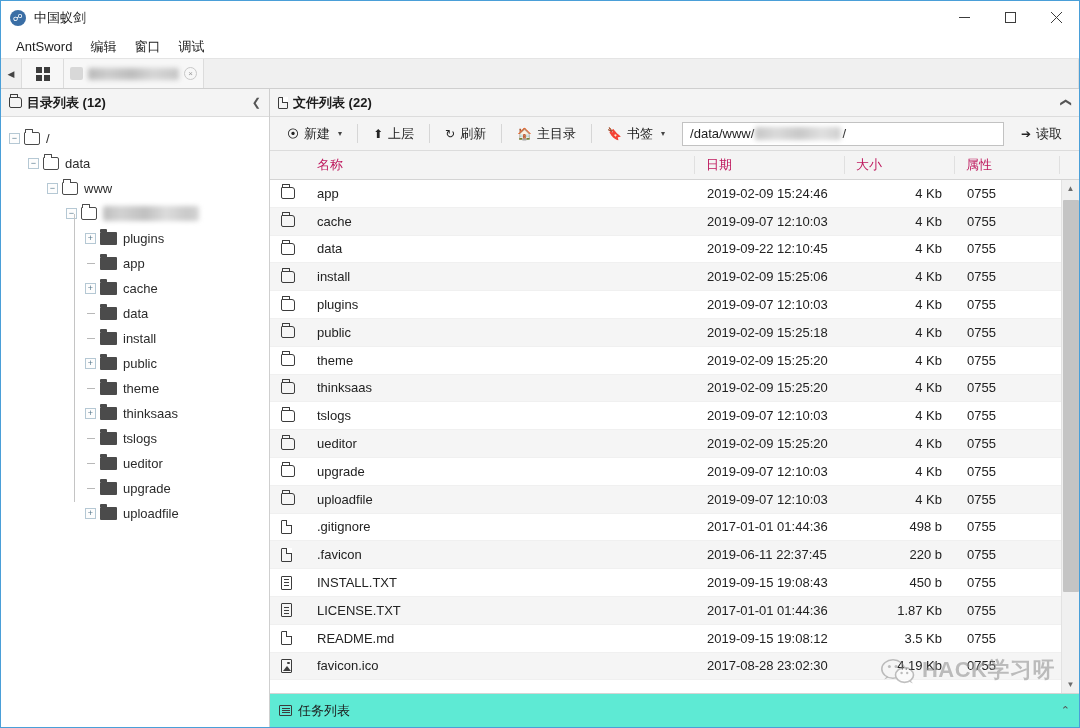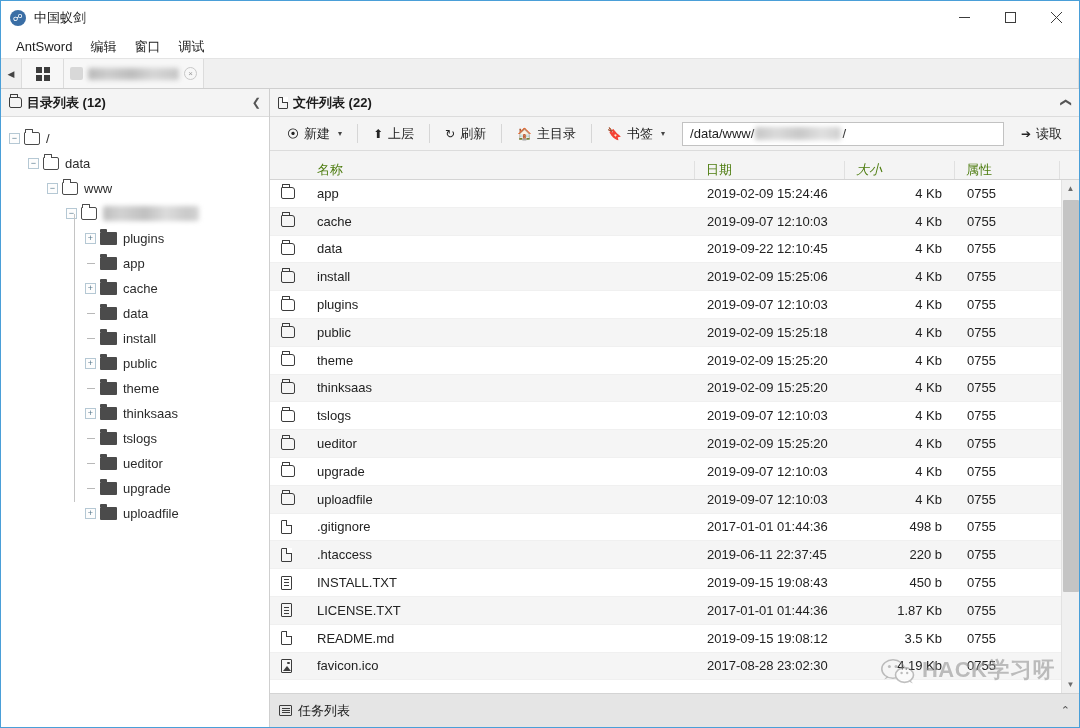--- a/index.html
+++ b/index.html
@@ -215,28 +215,28 @@
     vertical-align: middle; margin: 0 1px;
     background: linear-gradient(90deg,#c6c6c6 0%,#dadada 25%,#c8c8c8 52%,#e0e0e0 78%,#cfcfcf 100%);
     filter: blur(2.6px); border-radius: 2px;
   }
 
   
   .table-head {
     height: 29px; flex: 0 0 29px;
     background: #f4f4f4;
     border-bottom: 1px solid #d4d4d4;
-    display: flex; align-items: flex-end;
-    font-size: 13px; color: #4d7c0f;
+    display: flex; align-items: center;
+    font-size: 13px; color: #be185d;
   }
   .th { display: flex; align-items: center; padding-left: 11px; border-right: 1px solid #e0e0e0; }
   .th.c-icon { flex: 0 0 36px; padding: 0; }
   .th.c-name { flex: 1 1 auto; min-width: 0; }
   .th.c-date { flex: 0 0 150px; }
-  .th.c-size { flex: 0 0 110px; font-style: italic; }
+  .th.c-size { flex: 0 0 110px; }
   .th.c-attr { flex: 0 0 105px; }
   .th.c-pad  { flex: 0 0 19px; border-right: none; background: #f4f4f4; }
 
   .table-body {
     flex: 1 1 auto; position: relative; overflow: hidden;
     background: #fff; display: flex;
   }
   .rows { flex: 1 1 auto; min-width: 0; }
   .row {
     height: 27.8px;
@@ -327,21 +327,21 @@
     font-size: 22px; color: #8d8d8d; font-weight: bold;
     letter-spacing: 0.5px;
     text-shadow: 0 0 1px rgba(255,255,255,0.9);
   }
 
   
   .footer-wrap { display: flex; flex: 0 0 34px; min-height: 0; }
   .footer-left { width: 269px; flex: 0 0 269px; background: #fff; border-right: 1px solid #cfcfcf; }
   .footer {
     flex: 1 1 auto;
-    background: #e5e5e5;
+    background: #5eead4;
     border-top: 1px solid #d4d4d4;
     display: flex; align-items: center;
     padding: 12px 9px; gap: 6px;
   }
   .task-icon {
     width: 13px; height: 11px;
     border: 1.4px solid #3c3c3c; border-radius: 1px;
     display: flex; flex-direction: column; justify-content: center; gap: 1.2px; padding: 0 1.5px;
   }
   .task-icon i { display: block; height: 1.2px; background: #3c3c3c; }
@@ -668,21 +668,21 @@
               </div>
               <div class="cell c-name">.gitignore</div>
               <div class="cell c-date">2017-01-01 01:44:36</div>
               <div class="cell c-size">498 b</div>
               <div class="cell c-attr">0755</div>
             </div>
             <div class="row alt">
               <div class="cell c-icon">
                 <span class="ic-file"></span>
               </div>
-              <div class="cell c-name">.htaccess</div>
+              <div class="cell c-name">.favicon</div>
               <div class="cell c-date">2019-06-11 22:37:45</div>
               <div class="cell c-size">220 b</div>
               <div class="cell c-attr">0755</div>
             </div>
             <div class="row">
               <div class="cell c-icon">
                 <span class="ic-text">
                   <i></i>
                   <i></i>
                   <i></i>

